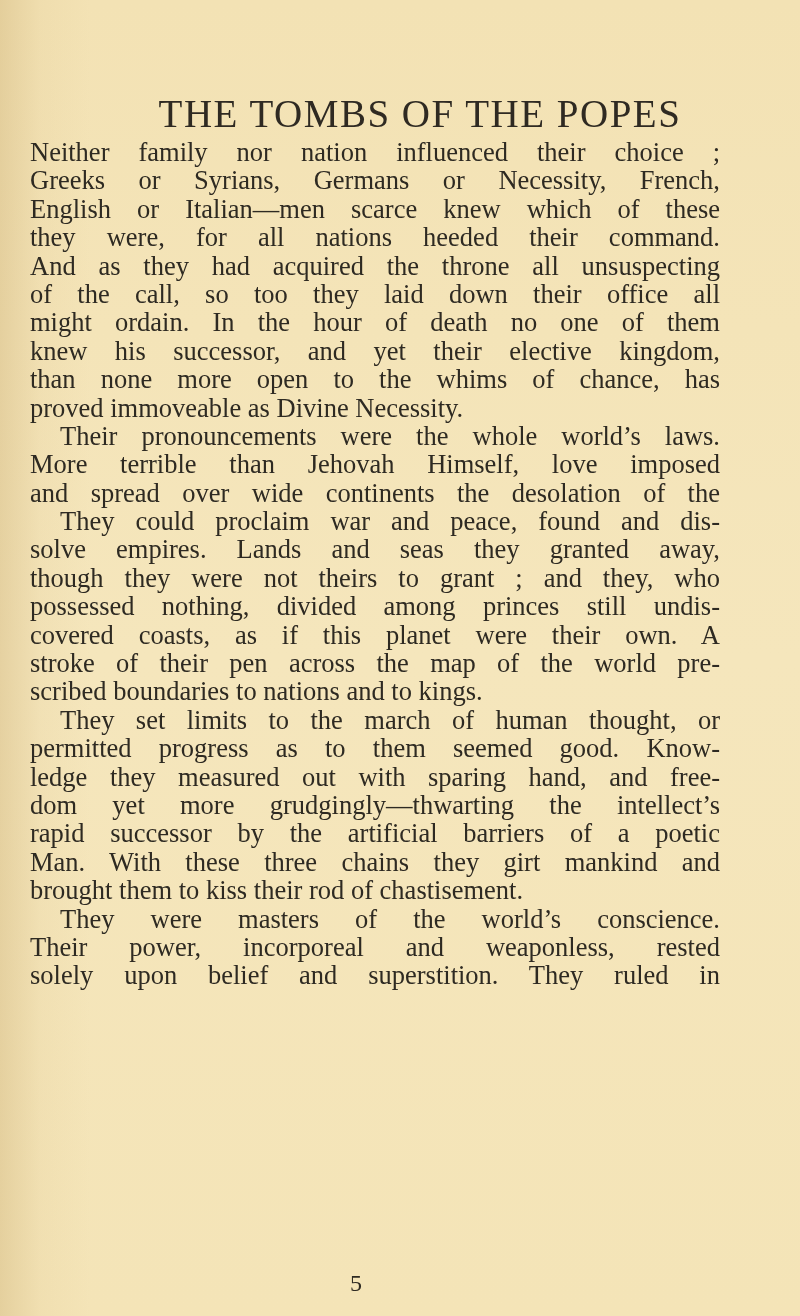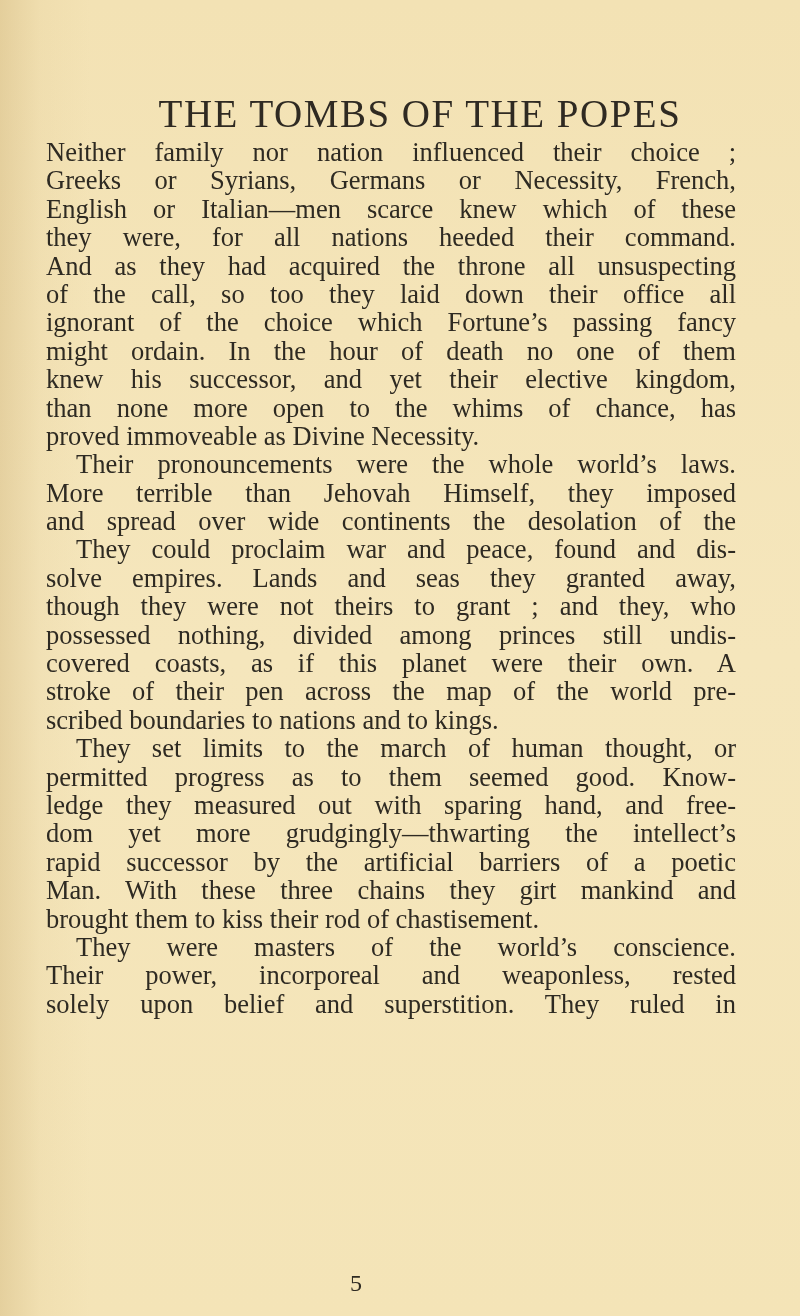--- a/index.html
+++ b/index.html
@@ -31,21 +31,21 @@
       letter-spacing: 1.5px;
       color: #2f2a22;
       margin: 15px;
       font-weight: normal;
       padding-left: 10px;
       box-sizing: border-box;
     }
     .body-text {
       position: absolute;
       top: 138px;
-      left: 46px;
+      left: 30px;
       width: 690px;
       font-family: "Liberation Serif", "DejaVu Serif", serif;
       font-size: 26.5px;
       line-height: 28.4px;
       color: #2e2a22;
     }
     .line {
       display: block;
       white-space: nowrap;
       text-align: justify;
@@ -77,30 +77,29 @@
 
   <div class="body-text">
 
     <div>
       <span class="line">Neither family nor nation influenced their choice ;</span>
       <span class="line">Greeks or Syrians, Germans or Necessity, French,</span>
       <span class="line">English or Italian—men scarce knew which of these</span>
       <span class="line">they were, for all nations heeded their command.</span>
       <span class="line">And as they had acquired the throne all unsuspecting</span>
       <span class="line">of the call, so too they laid down their office all</span>
-      <span class="line">ignorant of the choice which Fortune’s passing fancy</span>
       <span class="line">might ordain.  In the hour of death no one of them</span>
       <span class="line">knew his successor, and yet their elective kingdom,</span>
       <span class="line">than none more open to the whims of chance, has</span>
       <span class="line last">proved immoveable as Divine Necessity.</span>
     </div>
 
     <div>
       <span class="line indent">Their pronouncements were the whole world’s laws.</span>
-      <span class="line">More terrible than Jehovah Himself, they imposed</span>
+      <span class="line">More terrible than Jehovah Himself, love imposed</span>
       <span class="line">and spread over wide continents the desolation of the</span>
     </div>
 
     <div>
       <span class="line indent">They could proclaim war and peace, found and dis-</span>
       <span class="line">solve empires.  Lands and seas they granted away,</span>
       <span class="line">though they were not theirs to grant ; and they, who</span>
       <span class="line">possessed nothing, divided among princes still undis-</span>
       <span class="line">covered coasts, as if this planet were their own.  A</span>
       <span class="line">stroke of their pen across the map of the world pre-</span>

